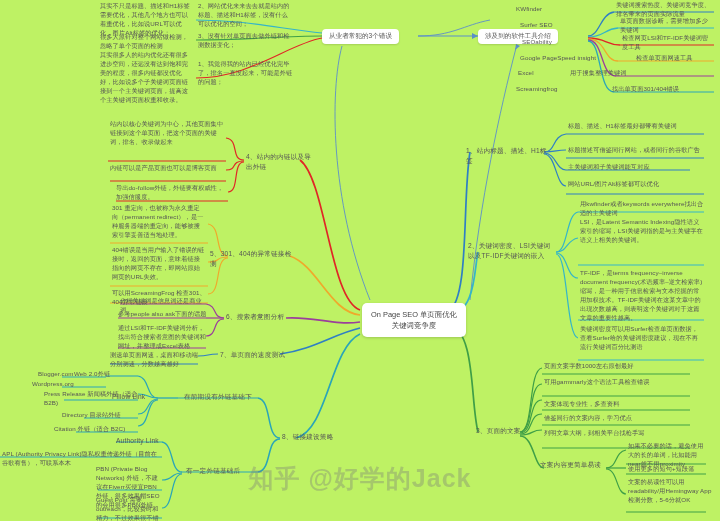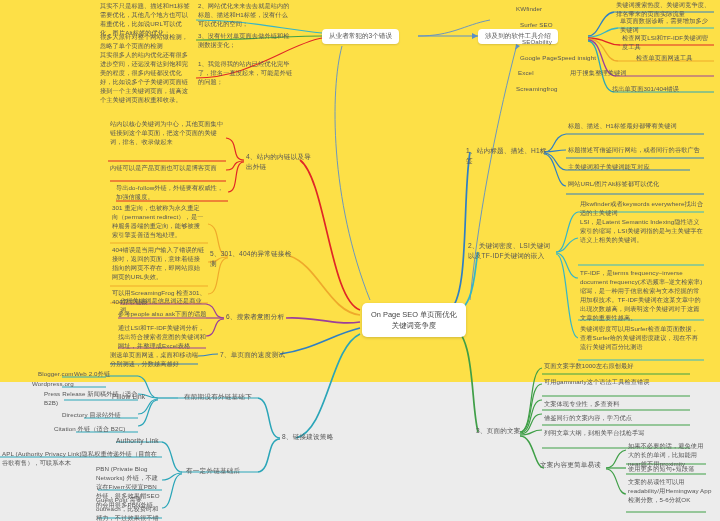--- a/index.html
+++ b/index.html
@@ -1,19 +1,19 @@
 <!DOCTYPE html>
 <html><head>
 <meta charset="utf-8">
 <style>
   html,body{margin:0;padding:0;background:#ececec;}
   body{width:720px;height:521px;overflow:hidden;
        font-family:"Liberation Sans","DejaVu Sans",sans-serif;
        color:#4a4a4a;-webkit-font-smoothing:antialiased;}
-  #canvas{position:relative;width:720px;height:382px;background:#fde047;}
+  #canvas{position:relative;width:720px;height:521px;background:#bef264;}
   svg#wires{position:absolute;left:0;top:0;width:720px;height:521px;pointer-events:none;}
   .node{position:absolute;font-size:6.2px;line-height:1.45;letter-spacing:.1px;
         color:#555;white-space:normal;}
   .center{position:absolute;background:#fff;border-radius:5px;
           box-shadow:0 1px 3px rgba(0,0,0,.18);padding:6px 9px;
           font-size:7.4px;line-height:1.5;color:#444;text-align:center;}
   .main{font-size:6.6px;color:#555;letter-spacing:.2px;}
   .pill{position:absolute;background:#fff;border-radius:4px;
         box-shadow:0 1px 2px rgba(0,0,0,.14);padding:3px 7px;font-size:6.6px;color:#555;}
   .wm{position:absolute;left:110px;top:462px;width:500px;text-align:center;
@@ -300,13 +300,14 @@
     <span>有一定外链基础后</span></div>
   <div class="node main" style="left:116px;top:436px;width:50px;">
     <span>Authority Link</span></div>
   <div class="node" style="left:2px;top:450px;width:160px;">
     <span>APL (Authority Privacy Link)隐私权重传递外链（目前在谷歌有售），可联系本木</span></div>
   <div class="node" style="left:96px;top:465px;width:66px;">
     <span>PBN (Private Blog Networks) 外链，不建议在Fiverr买便宜PBN外链，很多效果帽SEO的会用很多PBN外链</span></div>
   <div class="node" style="left:96px;top:496px;width:66px;">
     <span>Guest Post 需要outreach，比较费时和精力，不过效果很不错</span></div>
 
+  <div class="wm">知乎 @好学的Jack</div>
 </div>
 
 </body></html>

